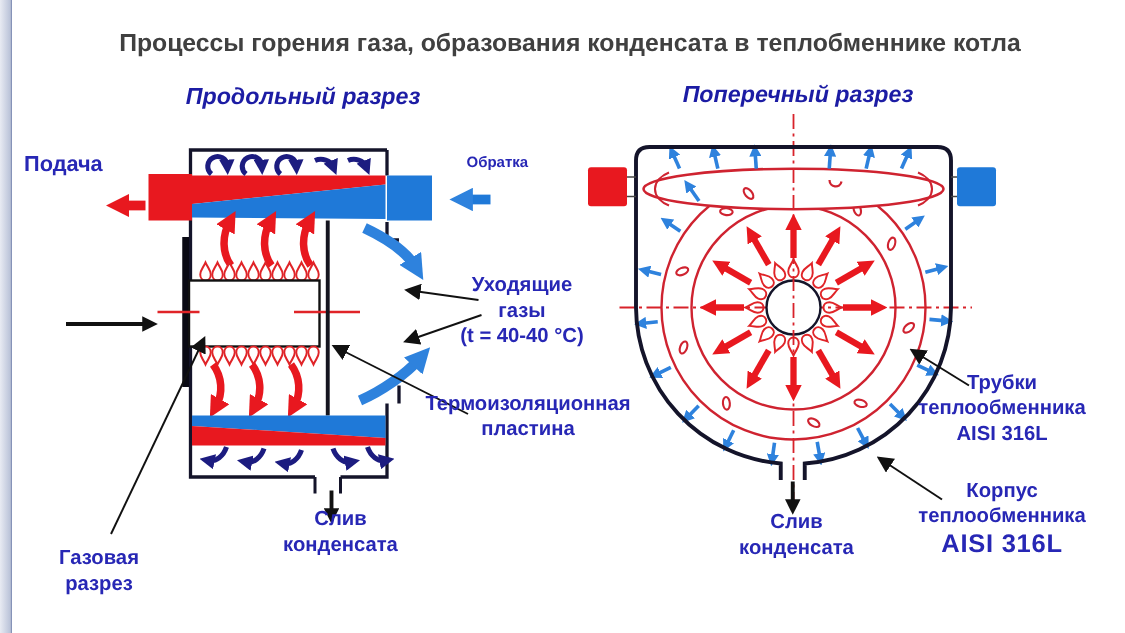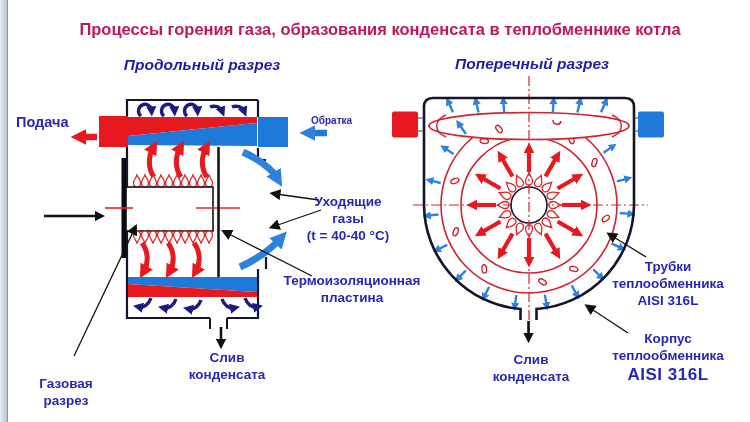--- a/index.html
+++ b/index.html
@@ -1,25 +1,25 @@
 <!DOCTYPE html>
 <html><head>
 <meta charset="utf-8">
 <style>
   html,body{margin:0;padding:0;background:#fff;}
   .stage{position:relative;width:750px;height:422px;background:#ffffff;overflow:hidden;
          font-family:"Liberation Sans",sans-serif;}
   .edge{position:absolute;left:0;top:0;width:7px;height:422px;
         background:linear-gradient(to right,#e8ebf3,#b9c2d8);border-right:1px solid #8693b8;}
   .title{position:absolute;left:10px;right:0;top:20px;text-align:center;
-         font-size:16.5px;font-weight:700;color:#be185d;}
+         font-size:16.5px;font-weight:700;color:#404040;}
   .subtitle{position:absolute;transform:translateX(-50%);font-size:15.5px;font-weight:700;
             font-style:italic;color:#1c1ca4;white-space:nowrap;}
   .lbl{position:absolute;transform:translateX(-50%);text-align:center;font-size:13.5px;
-       font-weight:700;color:#2727b5;line-height:1.27;white-space:pre-line;margin-top:12px;}
+       font-weight:700;color:#2727b5;line-height:1.27;white-space:pre-line;}
   .lbl.leftalign{transform:none;text-align:left;white-space:nowrap;}
   .aisi-big{display:block;font-size:17px;font-weight:700;letter-spacing:.5px;}
   svg{position:absolute;left:0;top:0;}
 </style>
 </head>
 <body>
 
 <div class="stage">
   <div class="edge"></div>
 

